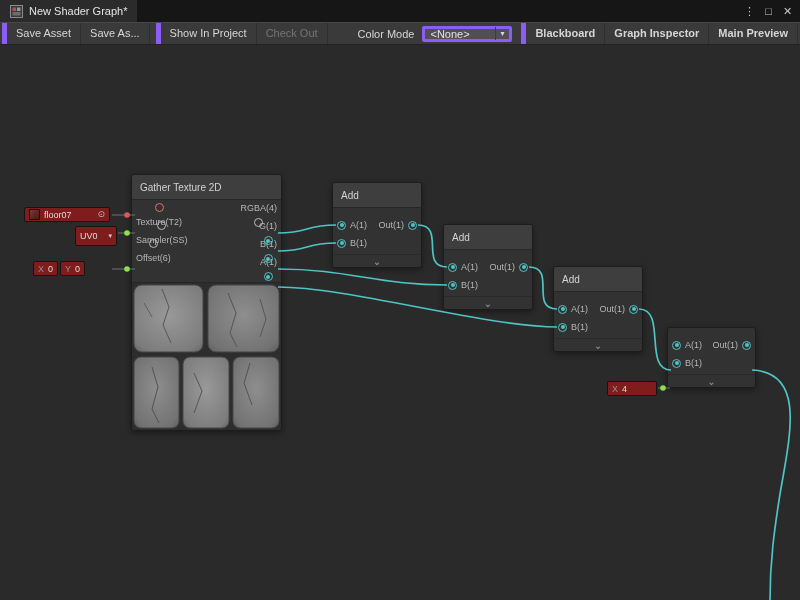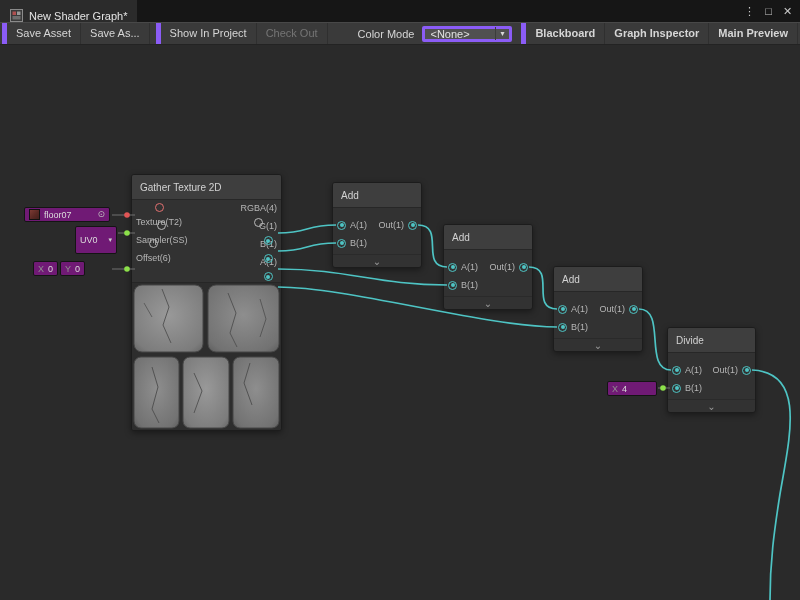--- a/index.html
+++ b/index.html
@@ -2,21 +2,21 @@
 <html><head>
 <meta charset="utf-8">
 <style>
   html,body{margin:0;padding:0;background:#1a1a1a;}
   *{box-sizing:border-box;}
   .stage{position:relative;width:800px;height:600px;overflow:hidden;
          background:#2a2a2a;font-family:"Liberation Sans","DejaVu Sans",sans-serif;
          -webkit-font-smoothing:antialiased;}
   
   .titlebar{position:relative;z-index:6;height:22px;background:#161616;display:flex;align-items:center;}
-  .tab{height:22px;display:flex;align-items:flex-end;gap:6px;padding:0 10px;background:#2b2b2b;cursor:default;}
+  .tab{height:22px;display:flex;align-items:center;gap:6px;padding:0 10px;background:#2b2b2b;cursor:default;}
   .tab-title{font-size:11px;color:#e4e4e4;white-space:nowrap;}
   .win-controls{margin-left:auto;display:flex;align-items:center;gap:2px;padding-right:4px;}
   .win-btn{width:17px;text-align:center;color:#c9c9c9;font-size:11px;line-height:22px;}
   
   .toolbar{position:relative;z-index:6;height:23px;background:#3a3a3a;border-top:1px solid #484848;
            border-bottom:1px solid #232323;display:flex;align-items:center;
            font-size:11px;color:#d6d6d6;padding:0 2px;}
   .tbtn{padding:0 9px;line-height:21px;border-right:1px solid #2f2f2f;white-space:nowrap;}
   .tbtn.first{border-left:5px solid #8b5cf6;}
   .tbtn.disabled{color:#757575;}
@@ -44,21 +44,21 @@
   .grow{display:flex;justify-content:space-between;align-items:center;height:18px;padding:0 4px;}
   .gl,.gr{display:flex;align-items:center;gap:5px;flex-direction:column;}
   .preview{border-top:1px solid #262626;border-radius:0 0 2px 2px;overflow:hidden;line-height:0;}
   
   .node-body2{display:flex;justify-content:space-between;padding:8px 4px 2px;}
   .prow{display:flex;align-items:center;gap:4px;height:18px;}
   .chevron{height:13px;border-top:1px solid #2a2a2a;display:flex;align-items:center;justify-content:center;
            color:#9a9a9a;font-size:10px;line-height:9px;}
   
   .widget{position:absolute;z-index:2;display:flex;align-items:center;}
-  .mini{height:100%;background:#701a75;border:1px solid #141414;border-radius:2px;display:flex;
+  .mini{height:100%;background:#7f1d1d;border:1px solid #141414;border-radius:2px;display:flex;
         align-items:center;font-size:9px;color:#dcdcdc;padding:0 4px;gap:4px;white-space:nowrap;}
   .mini .lbl{color:#909090;}
   .thumb{flex:none;width:11px;height:11px;border:1px solid #111;
          background:linear-gradient(135deg,#7d3b34 0%,#5a2823 55%,#42201c 100%);}
   .picker{margin-left:auto;color:#bdbdbd;font-size:9px;line-height:9px;}
   .uv-arrow{margin-left:auto;font-size:7px;color:#cfcfcf;}
 </style>
 </head>
 <body>
 
@@ -255,21 +255,20 @@
         <div class="prow">
             <span class="plabel">Out(1)</span>
             <span class="port teal dot"></span>
           </div>
       </div>
     </div>
     <div class="chevron">⌄</div>
   </div>
 
   <div class="node" style="left:667px;top:327px;width:89px;">
-    <div class="node-header">Divide</div>
     <div class="node-body2">
       <div>
         <div class="prow">
             <span class="port teal dot"></span>
             <span class="plabel">A(1)</span>
           </div>
         <div class="prow">
             <span class="port teal dot"></span>
             <span class="plabel">B(1)</span>
           </div>
@@ -285,21 +284,21 @@
   </div>
 
   <div class="widget" style="left:24px;top:207px;width:86px;height:15px;">
     <div class="mini" style="width:100%;">
       <span class="thumb"></span>
       <span>floor07</span>
       <span class="picker">⊙</span>
     </div>
   </div>
 
-  <div class="widget" style="left:75px;top:226px;width:42px;height:28px;">
+  <div class="widget" style="left:75px;top:226px;width:42px;height:20px;">
     <div class="mini" style="width:100%;">
       <span>UV0</span>
       <span class="uv-arrow">▾</span>
     </div>
   </div>
 
   <div class="widget" style="left:33px;top:261px;height:15px;gap:2px;">
     <div class="mini">
       <span class="lbl">X</span>
       <span>0</span>

